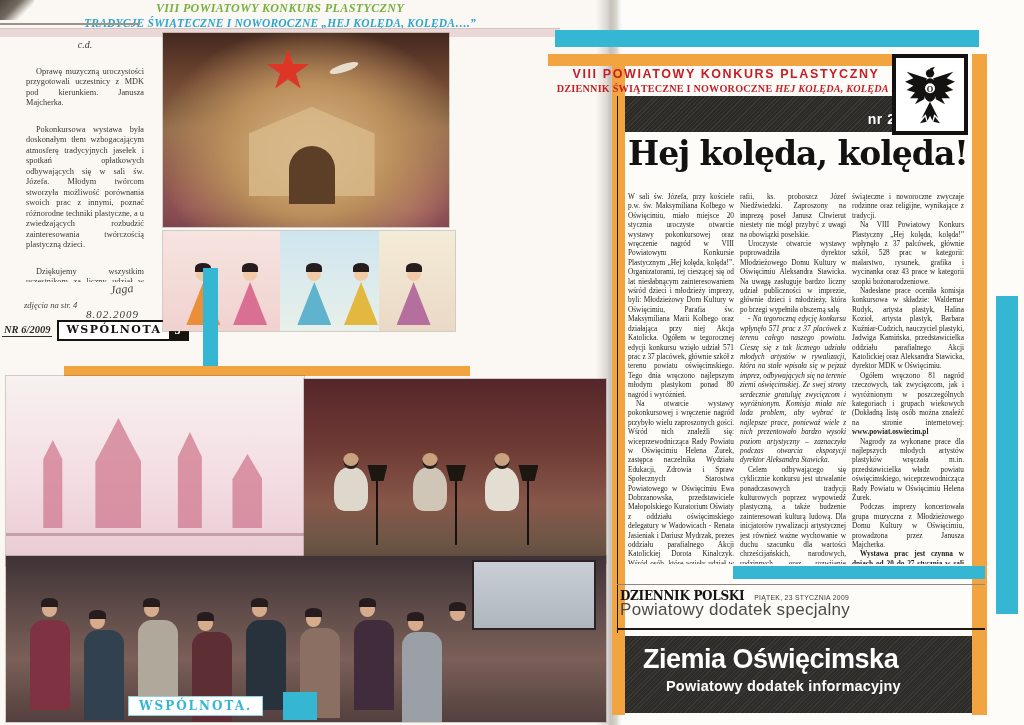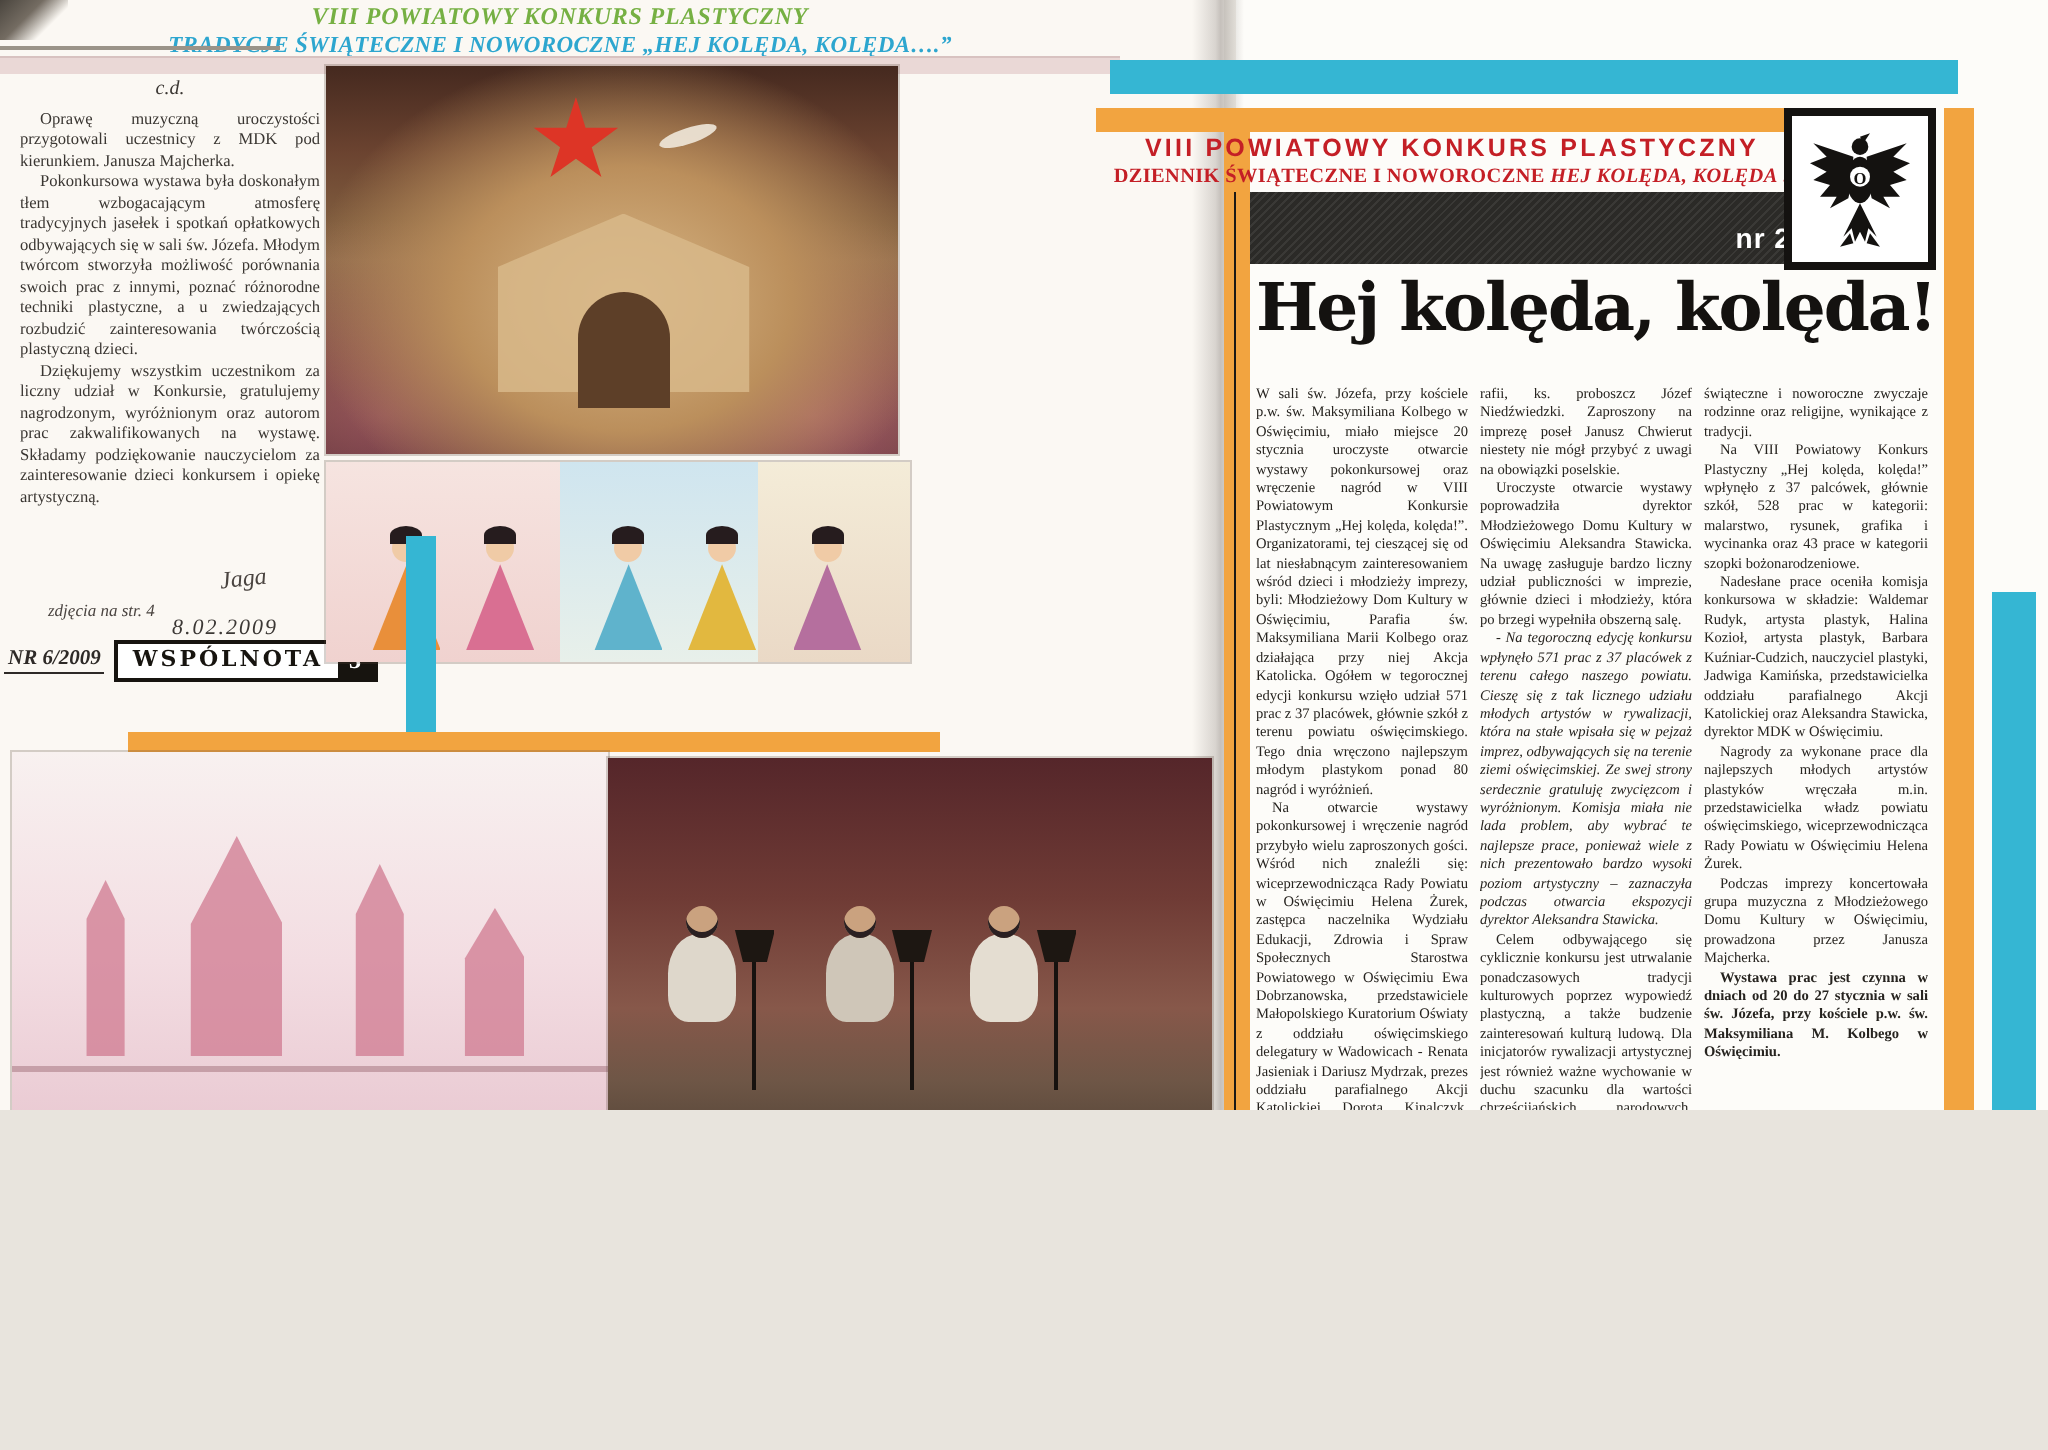--- a/index.html
+++ b/index.html
@@ -1,16 +1,16 @@
 <!DOCTYPE html>
 <html><head>
 <meta charset="utf-8">
 <style>
   html,body{margin:0;padding:0;background:#e8e4dd;}
-  #stage{position:relative;width:1024px;height:555px;background:#f2efe9;overflow:hidden;
+  #stage{position:relative;width:1024px;height:725px;background:#f2efe9;overflow:hidden;
          font-family:"Liberation Serif",serif;}
   .abs{position:absolute;}
 
   
   .page-left{left:0;top:0;width:612px;height:725px;background:#fbf8f3;}
   .page-right{left:618px;top:0;width:406px;height:725px;background:#fdfcf9;}
   .gutter{left:596px;top:0;width:26px;height:725px;
           background:linear-gradient(90deg,rgba(0,0,0,0) 0%,rgba(60,50,45,.18) 45%,rgba(60,50,45,.28) 55%,rgba(0,0,0,0) 100%);}
   .corner-smudge{left:0;top:0;width:34px;height:20px;
           background:linear-gradient(135deg,#4a453e 0%,#746c62 40%,transparent 70%);}
@@ -20,21 +20,21 @@
   .lp-h1{font-style:italic;font-weight:bold;font-size:12px;color:#76b043;letter-spacing:.4px;}
   .lp-h2{font-style:italic;font-weight:bold;font-size:11.5px;color:#2da6cf;letter-spacing:.2px;margin-top:2px;}
   .lp-rule{left:0;top:23px;width:140px;height:2px;background:#9a9388;}
   .pink-band{left:0;top:28px;width:560px;height:9px;background:#ead8d6;
              box-shadow:inset 0 1px 0 #d8c2c0;}
 
   
   .lp-col{left:10px;top:40px;width:150px;height:242px;overflow:hidden;color:#3a3632;
           font-size:8.3px;line-height:10.5px;text-align:justify;}
   .lp-col .cd{text-align:center;font-size:10px;font-style:italic;margin:0 0 4px 0;}
-  .lp-col p{margin:0;text-indent:10px;}
+  .lp-col p{margin:16px;text-indent:10px;}
   .lp-sig{left:110px;top:282px;font-style:italic;font-size:12px;color:#4a4440;transform:rotate(-6deg);}
   .lp-note{left:24px;top:300px;font-style:italic;font-size:8.5px;color:#4a4440;}
   .lp-date{left:86px;top:308px;font-style:italic;font-size:11px;color:#3c3835;letter-spacing:1px;}
   .issue-row{left:2px;top:320px;display:flex;align-items:center;gap:5px;}
   .issue-no{font-style:italic;font-size:10.5px;font-weight:bold;color:#2e2a27;
             border-bottom:1.5px solid #2e2a27;padding:0 2px 1px 2px;}
   .wsp-badge{display:flex;align-items:stretch;border:2px solid #17140f;background:#fff;}
   .wsp-badge .wsp-text{font-weight:bold;font-size:11px;letter-spacing:1.5px;color:#17140f;
             padding:1px 7px;font-family:"DejaVu Serif",serif;}
   .wsp-badge .wsp-num{background:#17140f;color:#fff;font-weight:bold;font-size:12px;
@@ -318,20 +318,21 @@
     <p class="first">rafii, ks. proboszcz Józef Niedźwiedzki. Zaproszony na imprezę poseł Janusz Chwierut niestety nie mógł przybyć z uwagi na obowiązki poselskie.</p>
     <p>Uroczyste otwarcie wystawy poprowadziła dyrektor Młodzieżowego Domu Kultury w Oświęcimiu Aleksandra Stawicka. Na uwagę zasługuje bardzo liczny udział publiczności w imprezie, głównie dzieci i młodzieży, która po brzegi wypełniła obszerną salę.</p>
     <p class="quote">- Na tegoroczną edycję konkursu wpłynęło 571 prac z 37 placówek z terenu całego naszego powiatu. Cieszę się z tak licznego udziału młodych artystów w rywalizacji, która na stałe wpisała się w pejzaż imprez, odbywających się na terenie ziemi oświęcimskiej. Ze swej strony serdecznie gratuluję zwycięzcom i wyróżnionym. Komisja miała nie lada problem, aby wybrać te najlepsze prace, ponieważ wiele z nich prezentowało bardzo wysoki poziom artystyczny – zaznaczyła podczas otwarcia ekspozycji dyrektor Aleksandra Stawicka.</p>
     <p>Celem odbywającego się cyklicznie konkursu jest utrwalanie ponadczasowych tradycji kulturowych poprzez wypowiedź plastyczną, a także budzenie zainteresowań kulturą ludową. Dla inicjatorów rywalizacji artystycznej jest również ważne wychowanie w duchu szacunku dla wartości chrześcijańskich, narodowych, rodzinnych, oraz rozwijanie związków uczuciowych u dzieci i młodzieży.</p>
 
   </div>
   <div class="abs ncol c3">
     <p class="first">świąteczne i noworoczne zwyczaje rodzinne oraz religijne, wynikające z tradycji.</p>
     <p>Na VIII Powiatowy Konkurs Plastyczny „Hej kolęda, kolęda!” wpłynęło z 37 palcówek, głównie szkół, 528 prac w kategorii: malarstwo, rysunek, grafika i wycinanka oraz 43 prace w kategorii szopki bożonarodzeniowe.</p>
     <p>Nadesłane prace oceniła komisja konkursowa w składzie: Waldemar Rudyk, artysta plastyk, Halina Kozioł, artysta plastyk, Barbara Kuźniar-Cudzich, nauczyciel plastyki, Jadwiga Kamińska, przedstawicielka oddziału parafialnego Akcji Katolickiej oraz Aleksandra Stawicka, dyrektor MDK w Oświęcimiu.</p>
+    <p><span>Ogółem wręczono 81 nagród rzeczowych, tak zwycięzcom, jak i wyróżnionym w poszczególnych kategoriach i grupach wiekowych (Dokładną listę osób można znaleźć na stronie internetowej: </span><span style="font-weight:bold">www.powiat.oswiecim.pl</span></p>
     <p>Nagrody za wykonane prace dla najlepszych młodych artystów plastyków wręczała m.in. przedstawicielka władz powiatu oświęcimskiego, wiceprzewodnicząca Rady Powiatu w Oświęcimiu Helena Żurek.</p>
     <p>Podczas imprezy koncertowała grupa muzyczna z Młodzieżowego Domu Kultury w Oświęcimiu, prowadzona przez Janusza Majcherka.</p>
     <p class="strong">Wystawa prac jest czynna w dniach od 20 do 27 stycznia w sali św. Józefa, przy kościele p.w. św. Maksymiliana M. Kolbego w Oświęcimiu.</p>
 
   </div>
 
   <div class="abs cyan-footer"></div>
   <div class="abs foot-rule1"></div>
   <div class="abs foot-mast">
     <span class="dp-logo">DZIENNIK POLSKI</span>

